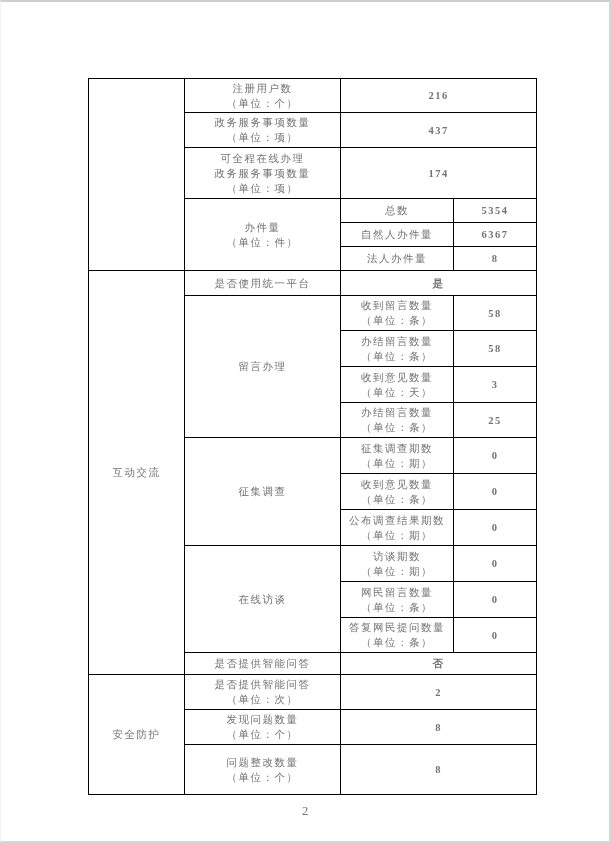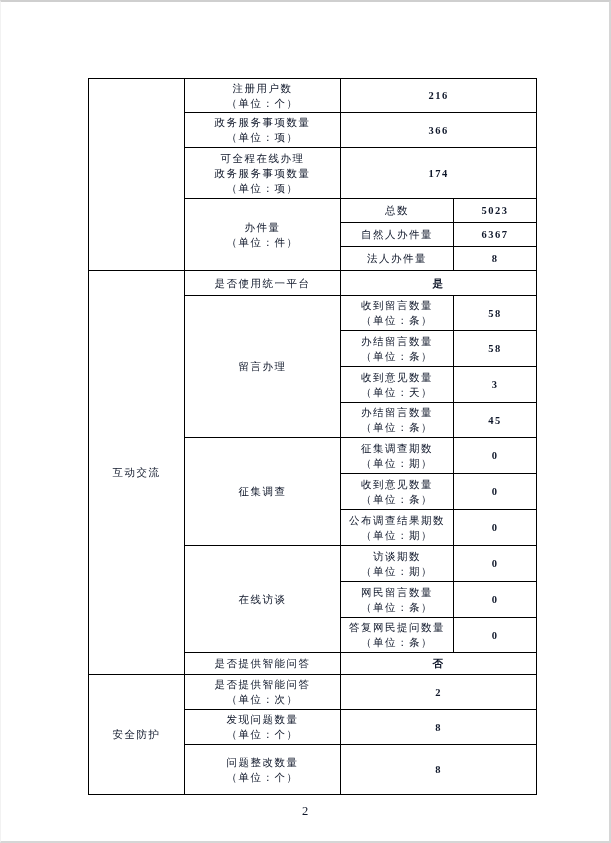--- a/index.html
+++ b/index.html
@@ -6,21 +6,21 @@
   .page{
     position:relative;
     width:611px;height:843px;
     box-sizing:border-box;
     background:#ffffff;
     border-top:2px solid #cfcfcf;
     border-right:2px solid #d6d6d6;
     border-bottom:2px solid #d6d6d6;
     border-left:1px solid #f2f2f2;
     font-family:"Liberation Serif","DejaVu Serif",serif;
-    color:#0f172a;
+    color:#737373;
     overflow:hidden;
   }
   table.report{
     position:absolute;left:87px;top:76px;
     width:448px;
     border-collapse:collapse;
     table-layout:fixed;
   }
   table.report td{
     border:1px solid #000000;
@@ -57,33 +57,33 @@
 
       <tr style="height:34px">
         <td class="cat" rowspan="6"></td>
         <td class="lbl">注册用户数
 （单位：个）</td>
         <td class="val" colspan="2">216</td>
       </tr>
       <tr style="height:35px">
         <td class="lbl">政务服务事项数量
 （单位：项）</td>
-        <td class="val" colspan="2">366</td>
+        <td class="val" colspan="2">437</td>
       </tr>
       <tr style="height:51px">
         <td class="lbl">可全程在线办理
 政务服务事项数量
 （单位：项）</td>
         <td class="val" colspan="2">174</td>
       </tr>
       <tr style="height:24px">
         <td class="lbl" rowspan="3">办件量
 （单位：件）</td>
         <td class="sub">总数</td>
-        <td class="num">5023</td>
+        <td class="num">5354</td>
       </tr>
       <tr style="height:24px">
         <td class="sub">自然人办件量</td>
         <td class="num">6367</td>
       </tr>
       <tr style="height:24px">
         <td class="sub">法人办件量</td>
         <td class="num">8</td>
       </tr>
 
@@ -104,21 +104,21 @@
         <td class="num">58</td>
       </tr>
       <tr style="height:36px">
         <td class="sub">收到意见数量
 （单位：天）</td>
         <td class="num">3</td>
       </tr>
       <tr style="height:35px">
         <td class="sub">办结留言数量
 （单位：条）</td>
-        <td class="num">45</td>
+        <td class="num">25</td>
       </tr>
       <tr style="height:36px">
         <td class="lbl" rowspan="3">征集调查</td>
         <td class="sub">征集调查期数
 （单位：期）</td>
         <td class="num">0</td>
       </tr>
       <tr style="height:36px">
         <td class="sub">收到意见数量
 （单位：条）</td>

